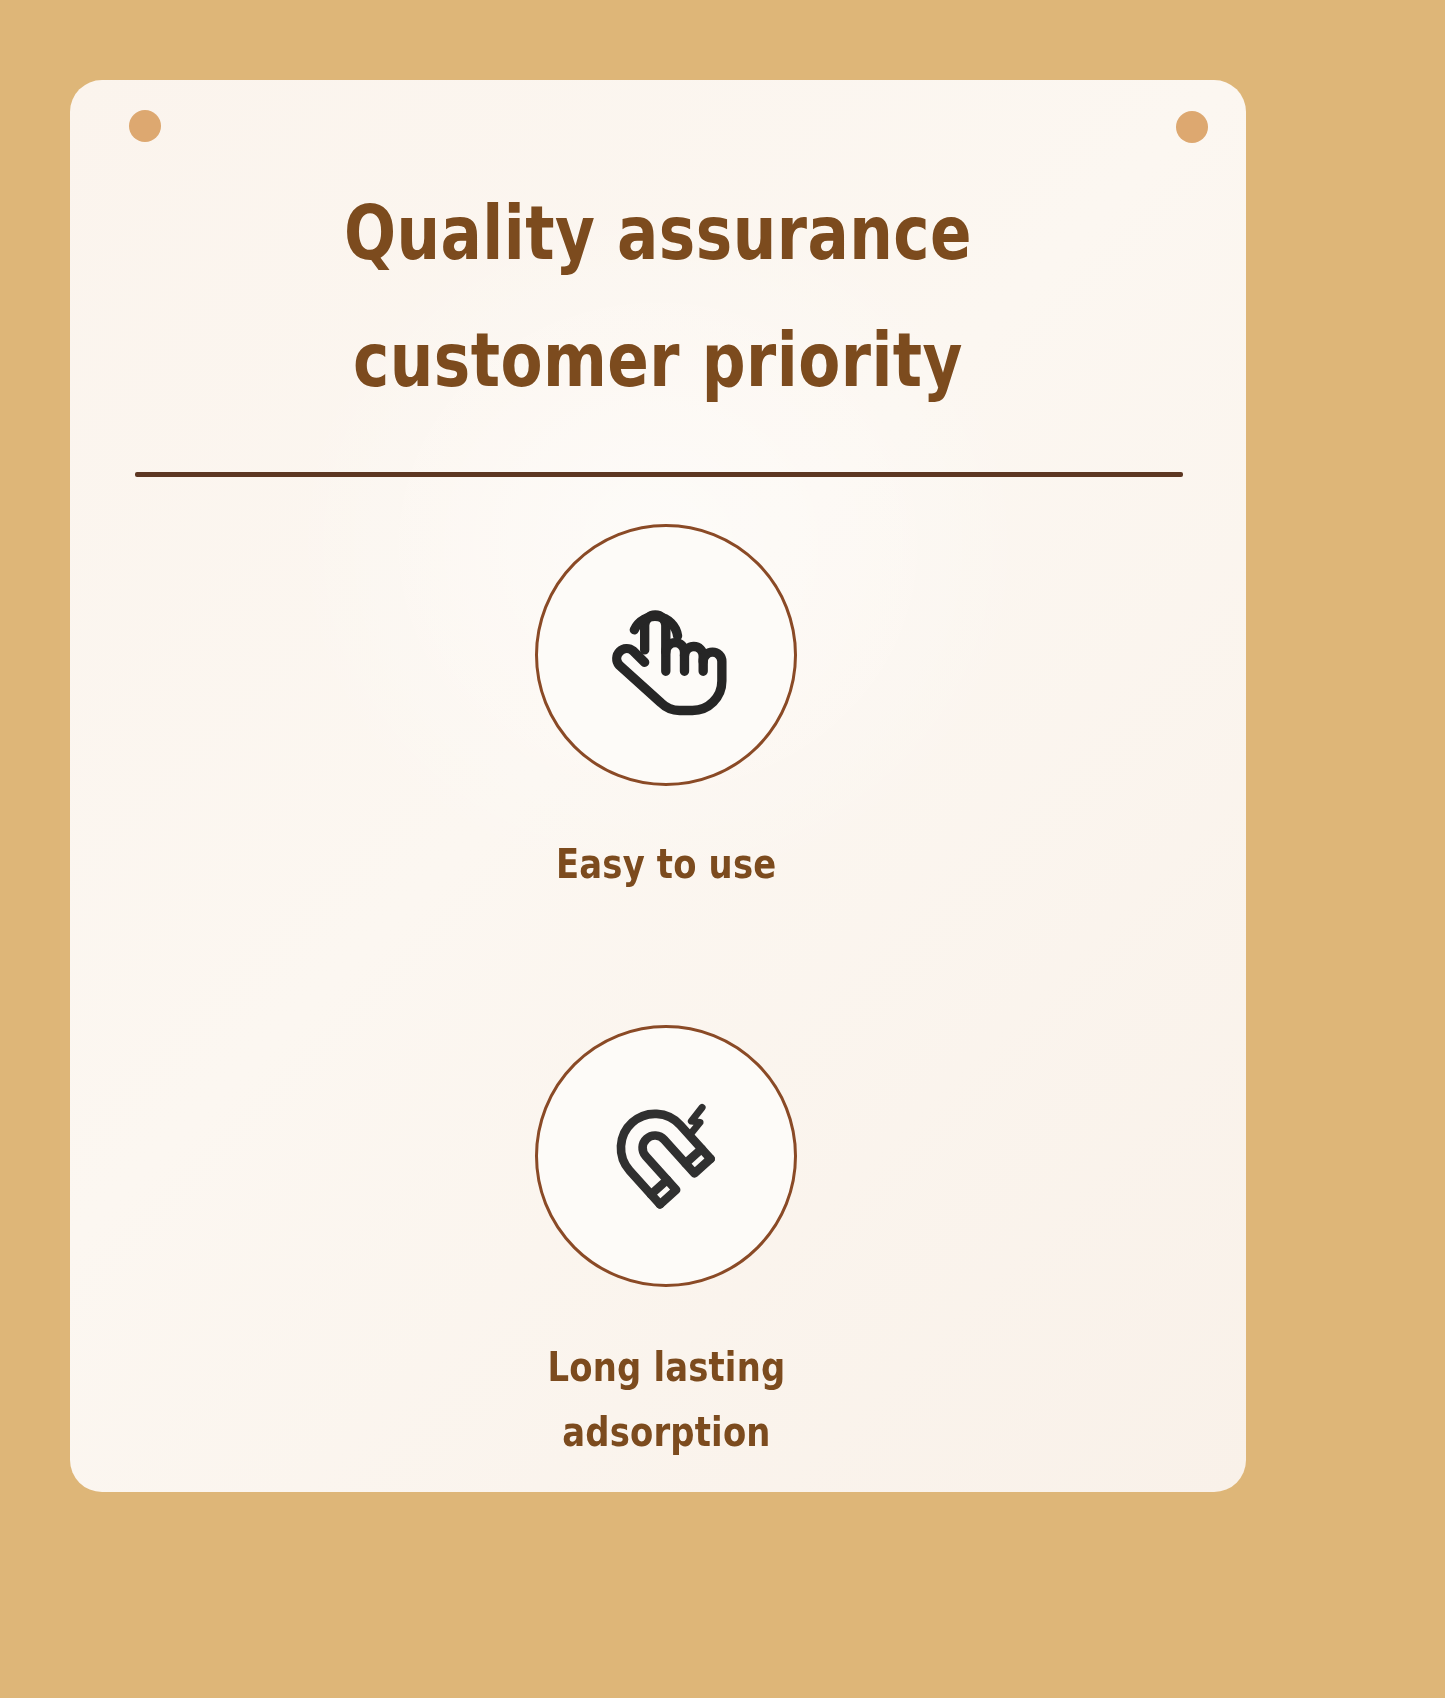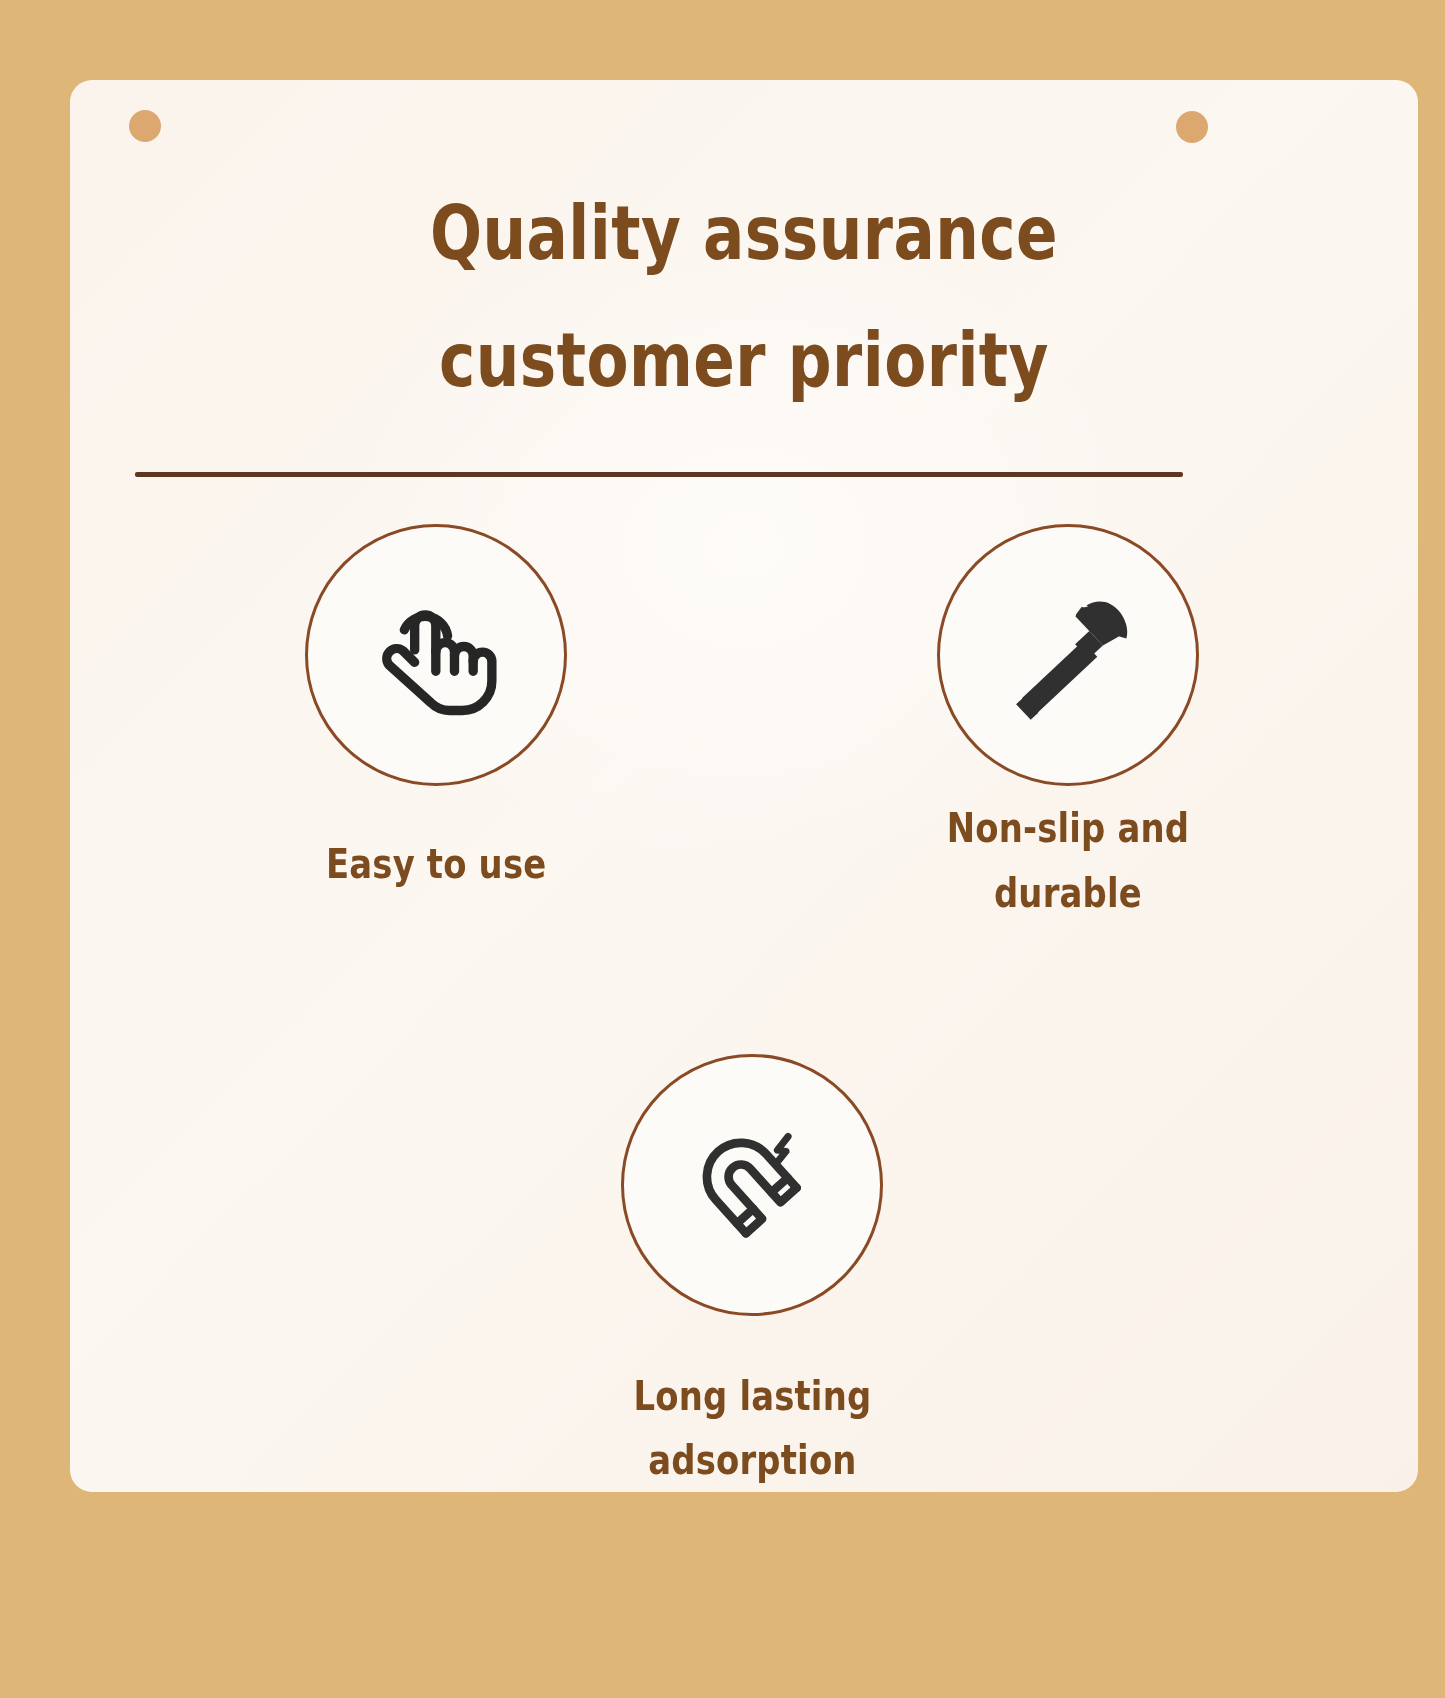--- a/index.html
+++ b/index.html
@@ -14,24 +14,24 @@
     background: #deb678;
     font-family: "Liberation Sans", sans-serif;
     position: relative;
   }
 
   
   #card {
     position: absolute;
     left: 70px;
     top: 80px;
-    width: 1348px;
+    width: 1176px;
     height: 1412px;
     background: linear-gradient(135deg, #fbf4ed 0%, #fcf7f1 45%, #f9f1e9 100%);
-    border-radius: 22px;
+    border-radius: 32px;
   }
 
   
   #card::before {
     content: "";
     position: absolute;
     left: 18%;
     top: 8%;
     width: 64%;
     height: 50%;
@@ -169,58 +169,20 @@
                        a13 13 0 0 1 -9.2 -3.8 L8.9 36.9
                        a4.9 4.9 0 0 1 6.9 -6.9 L21.5 35.6"></path>
               <path d="M16.4 19.6 a11.2 11.2 0 0 1 21.3 3"></path>
             </svg>
           </span>
         </div>
         <div class="feature-label">Easy to use</div>
       </div>
 
 
-      <div class="feature-cell" id="cell-non-slip">
-        <div class="icon-circle">
-          <span>
-            <svg width="142" height="142" viewBox="0 0 64 64">
-              <g fill="#303030">
-
-                <path d="M40.4 9.6
-                         c3.0 -1.9 7.3 -2.3 10.6 -0.6
-                         c3.6 1.9 6.1 5.4 7.2 9.2
-                         c0.6 2.0 0.7 4.4 0.1 6.4
-                         l-4.6 -1.4
-                         c0.4 -1.4 0.2 -3.0 -0.3 -4.4
-                         c-0.9 -2.5 -2.6 -4.7 -4.9 -5.6
-                         c-1.4 -0.5 -3.0 -0.4 -4.3 0.2
-                         z"></path>
-
-                <path d="M38.0 11.0
-                         c4.3 -2.0 9.3 -0.4 12.6 2.8
-                         c2.7 2.6 4.2 6.3 4.3 9.9
-                         l-7.2 4.0
-                         l-6.0 -6.4
-                         l-6.4 -6.8
-                         z"></path>
-
-                <path d="M38.2 10.3 l3.1 1.4 l-3.0 1.5 l3.1 1.5 l-3.4 1.7 l-2.4 -2.6 z"></path>
-
-                <path d="M41.6 21.2 l6.1 6.5 l-6.4 6.0 l-6.1 -6.5 z"></path>
-
-                <path d="M38.6 25.8 l6.6 7.0 l-27.4 25.7 l-6.6 -7.0 z"></path>
-
-                <path d="M12.0 51.0 l6.6 7.0 l-3.4 3.2 l-6.6 -7.0 z"></path>
-              </g>
-            </svg>
-          </span>
-        </div>
-        <div class="feature-label">Non-slip and
-durable</div>
-      </div>
 
     </div>
 
     <div class="feature-row" id="feature-row-2">
 
       <div class="feature-cell" id="cell-long-lasting">
         <div class="icon-circle">
           <span>
             <svg width="132" height="132" viewBox="0 0 64 64" fill="none" stroke="#303030" stroke-width="4.2" stroke-linecap="round" stroke-linejoin="round">
               <g transform="rotate(-42 32 34)">

